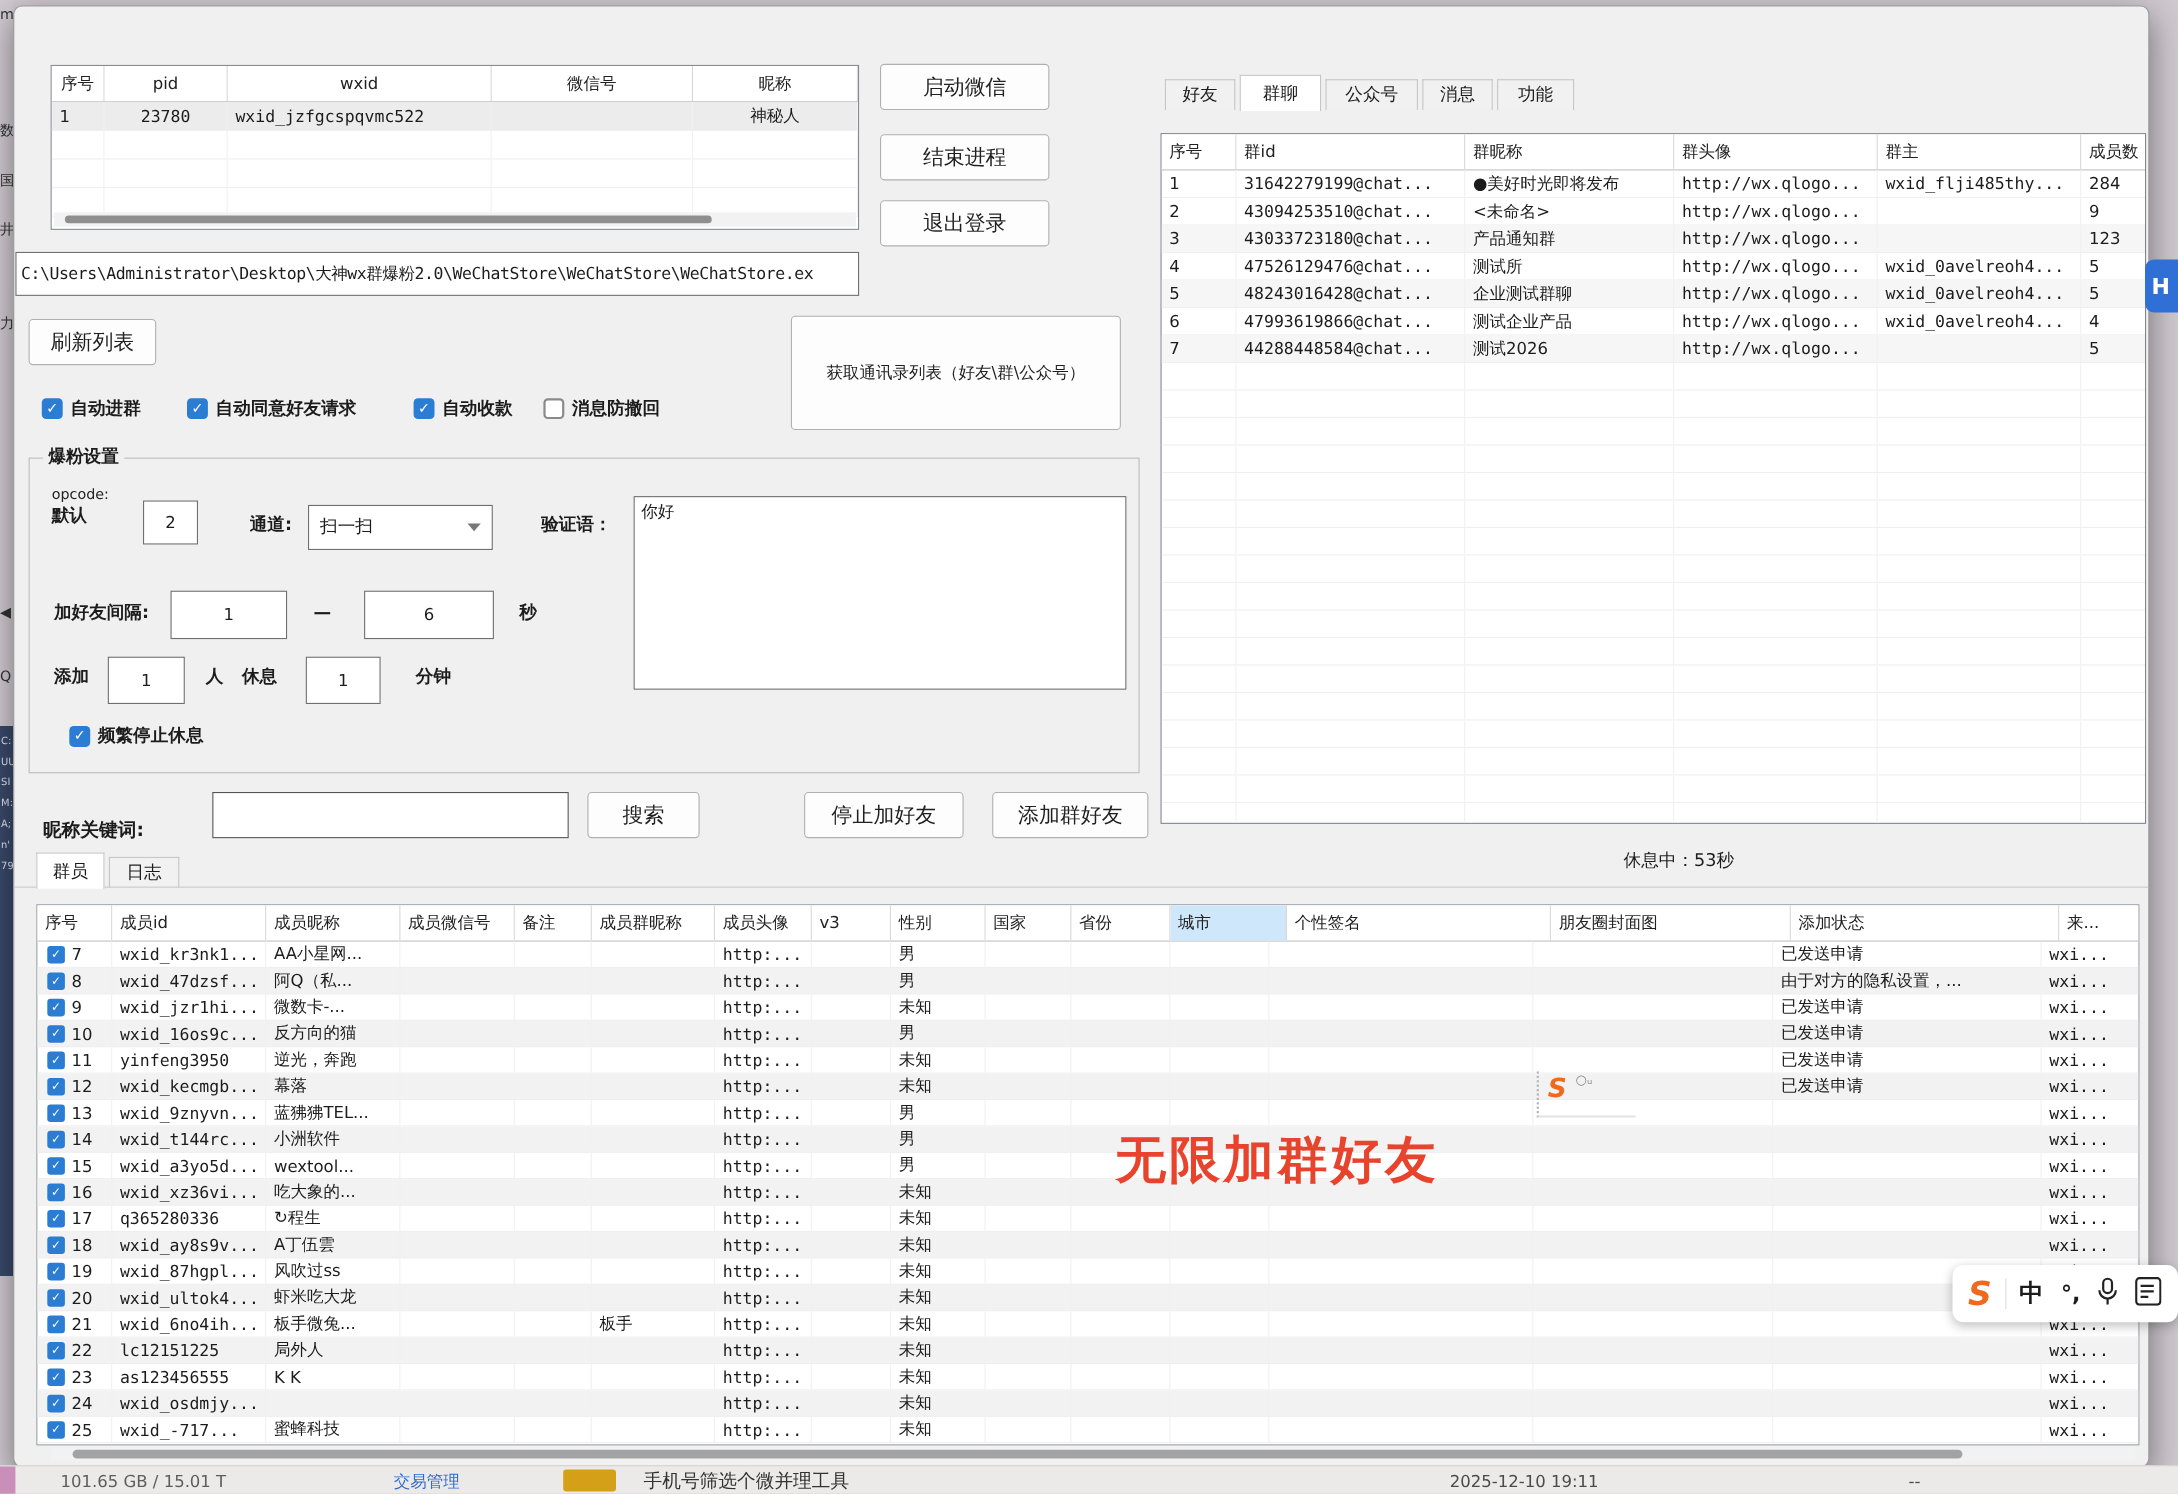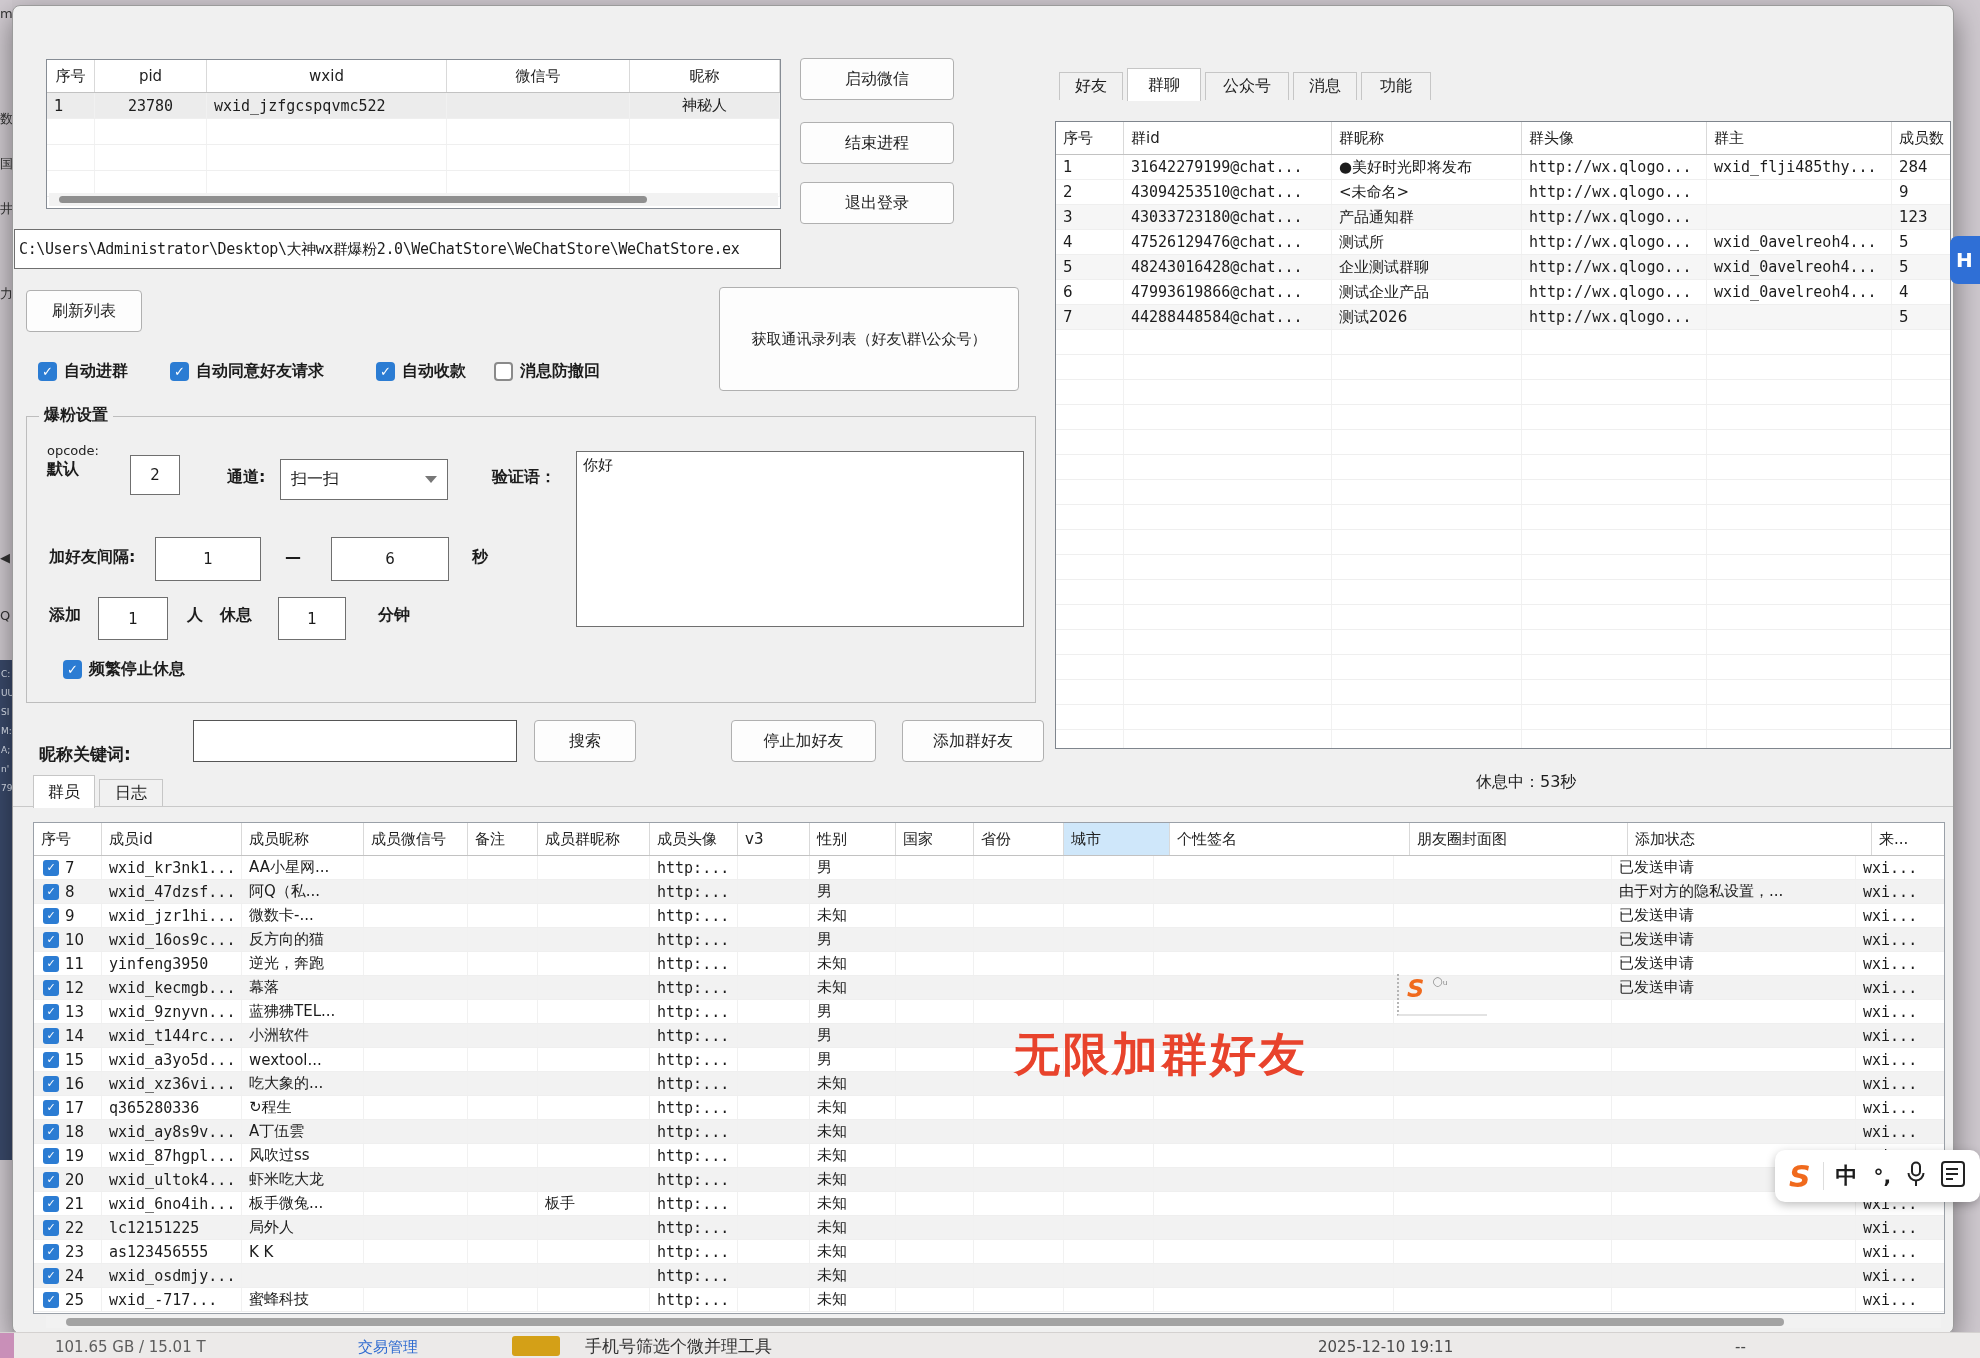--- a/index.html
+++ b/index.html
@@ -8,21 +8,21 @@
   .abs{position:absolute}
   
   #win{left:12px;top:5px;width:1940px;height:1327px;background:#f0f0f0;
        border:1px solid #9b9b9b;border-radius:8px;box-shadow:0 10px 30px rgba(0,0,0,.45);
        overflow:hidden;position:absolute}
   .title-text{font-size:17px;color:#3a3a3a;white-space:nowrap}
   .winbtn{width:38px;height:34px;display:flex;align-items:center;justify-content:center;
           font-size:16px;color:#333}
   
   .btn{background:#fdfdfd;border:1px solid #b0b0b0;border-radius:4px;display:flex;
-       align-items:center;justify-content:center;font-size:16px;color:#1f1f1f;
+       align-items:center;justify-content:center;font-size:19px;color:#1f1f1f;
        box-sizing:border-box;white-space:nowrap}
   .edit{background:#fff;border:1px solid #6f6f6f;box-sizing:border-box;display:flex;
         align-items:center;overflow:hidden;white-space:nowrap}
   .lbl{font-size:16px;font-weight:600;white-space:nowrap}
   .mono{font-family:"DejaVu Sans Mono",monospace;font-size:14px}
   
   .tbl{background:#fff;border:1px solid #868c94;box-sizing:border-box;overflow:hidden;position:absolute}
   .thead{display:flex;border-bottom:1px solid #c2c2c2;background:#fff;box-sizing:border-box}
   .th{display:flex;align-items:center;padding-left:7px;font-size:15px;color:#222;
       border-right:1px solid #d9d9d9;box-sizing:border-box;flex:none;overflow:hidden;white-space:nowrap}

